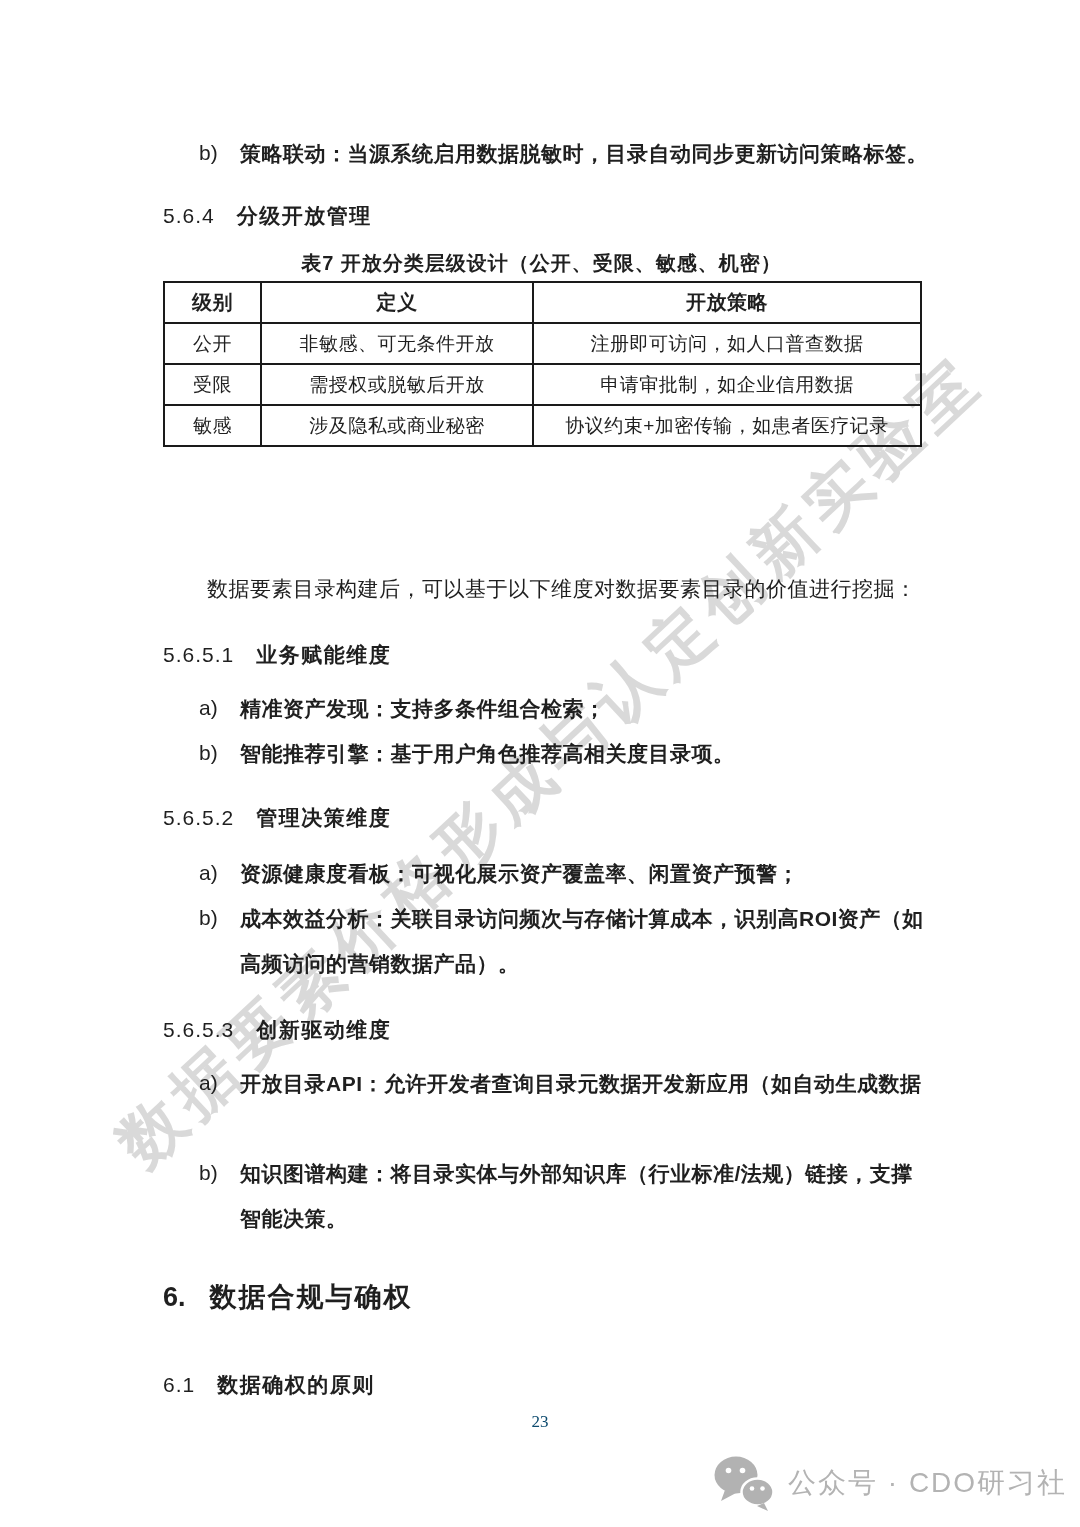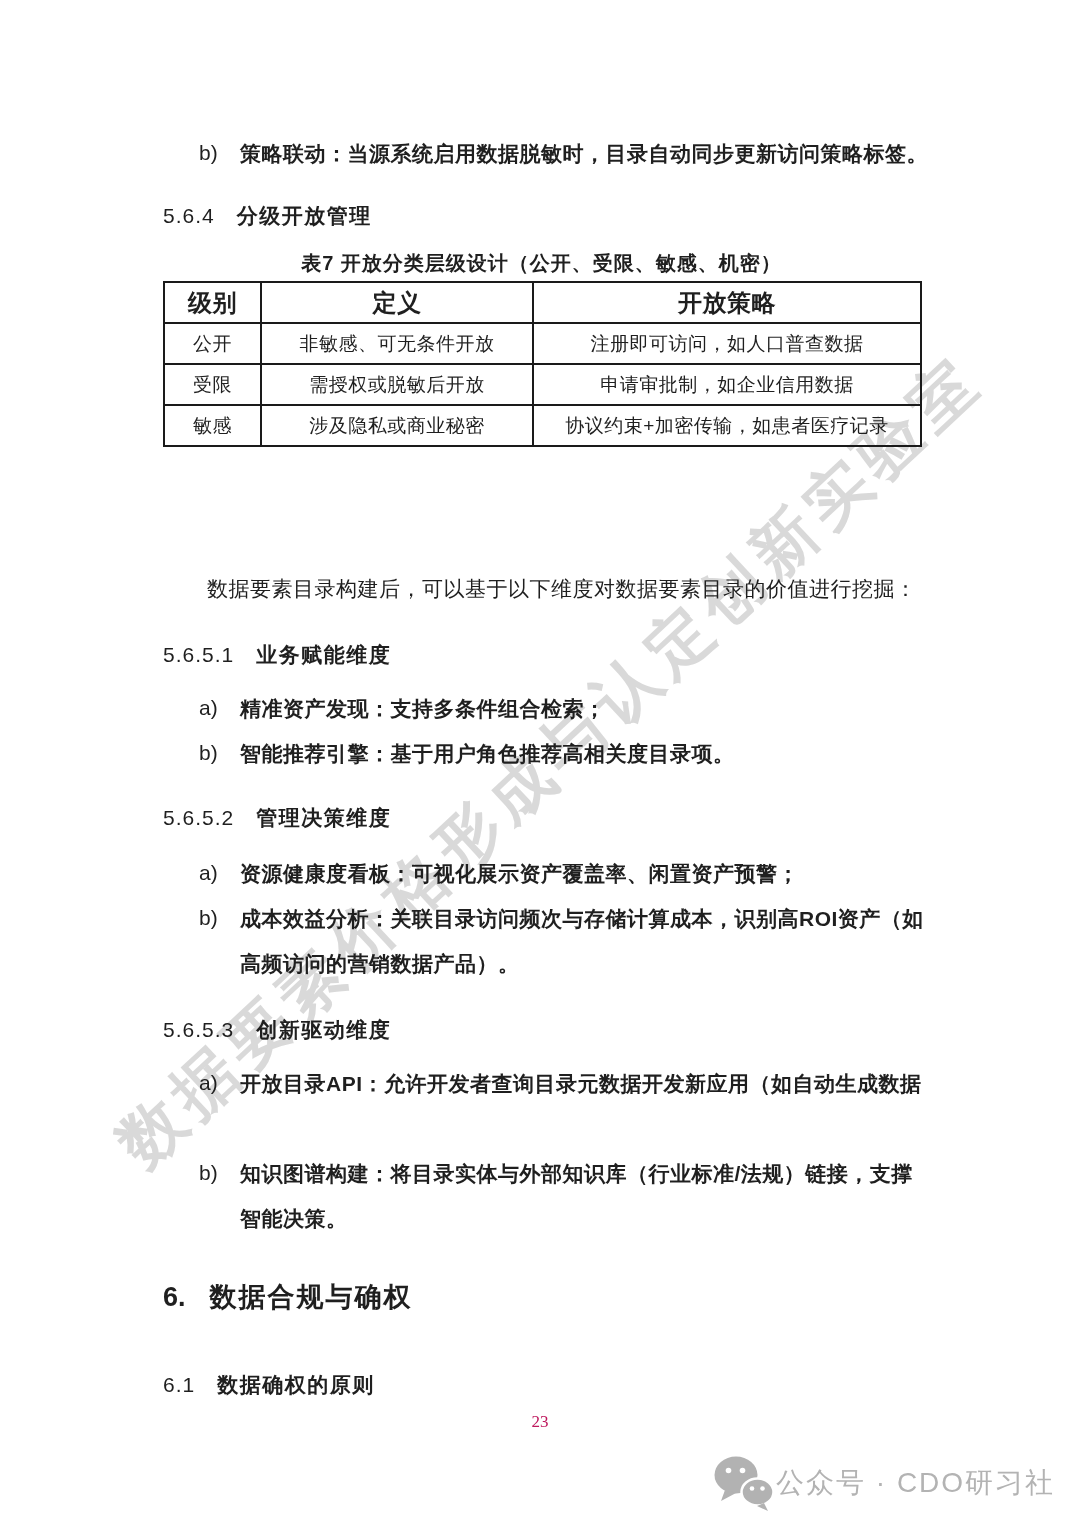--- a/index.html
+++ b/index.html
@@ -39,28 +39,28 @@
           letter-spacing:0.5px; text-indent:44px; }
 
   .tbl-caption { position:absolute; left:163px; top:250px; width:757px;
                  text-align:center; font-size:20px; font-weight:bold; letter-spacing:1px; }
   table.tbl { position:absolute; left:163px; top:281px; width:757px;
               border-collapse:collapse; table-layout:fixed; background:transparent; }
   table.tbl th, table.tbl td {
     border:2px solid #1a1a1a; text-align:center; vertical-align:middle;
     height:41px; font-size:19px; letter-spacing:0.5px; padding:0 4px;
   }
-  table.tbl th { font-weight:bold; font-size:24px; }
+  table.tbl th { font-weight:bold; font-size:20px; }
   .col-level { width:97px; } .col-def { width:272px; } .col-policy { width:388px; }
 
   .page-number { position:absolute; top:1412px; left:0; width:100%; text-align:center;
-                 font-size:17px; font-family:"Liberation Serif", serif; color:#be185d; }
+                 font-size:17px; font-family:"Liberation Serif", serif; color:#0c4a6e; }
 
   .footer-brand { position:absolute; top:1455px; left:712px; display:flex;
-                  align-items:center; color:#b3b3b3; }
+                  align-items:center; gap:12px; color:#b3b3b3; }
   .footer-brand .brand-text { font-size:28px; letter-spacing:2px; white-space:nowrap; }
   .wechat-icon { display:block; }
 </style>
 </head>
 <body>
 
 <div class="page">
 
   <div class="watermark">数据要素价格形成与认定创新实验室</div>
 

